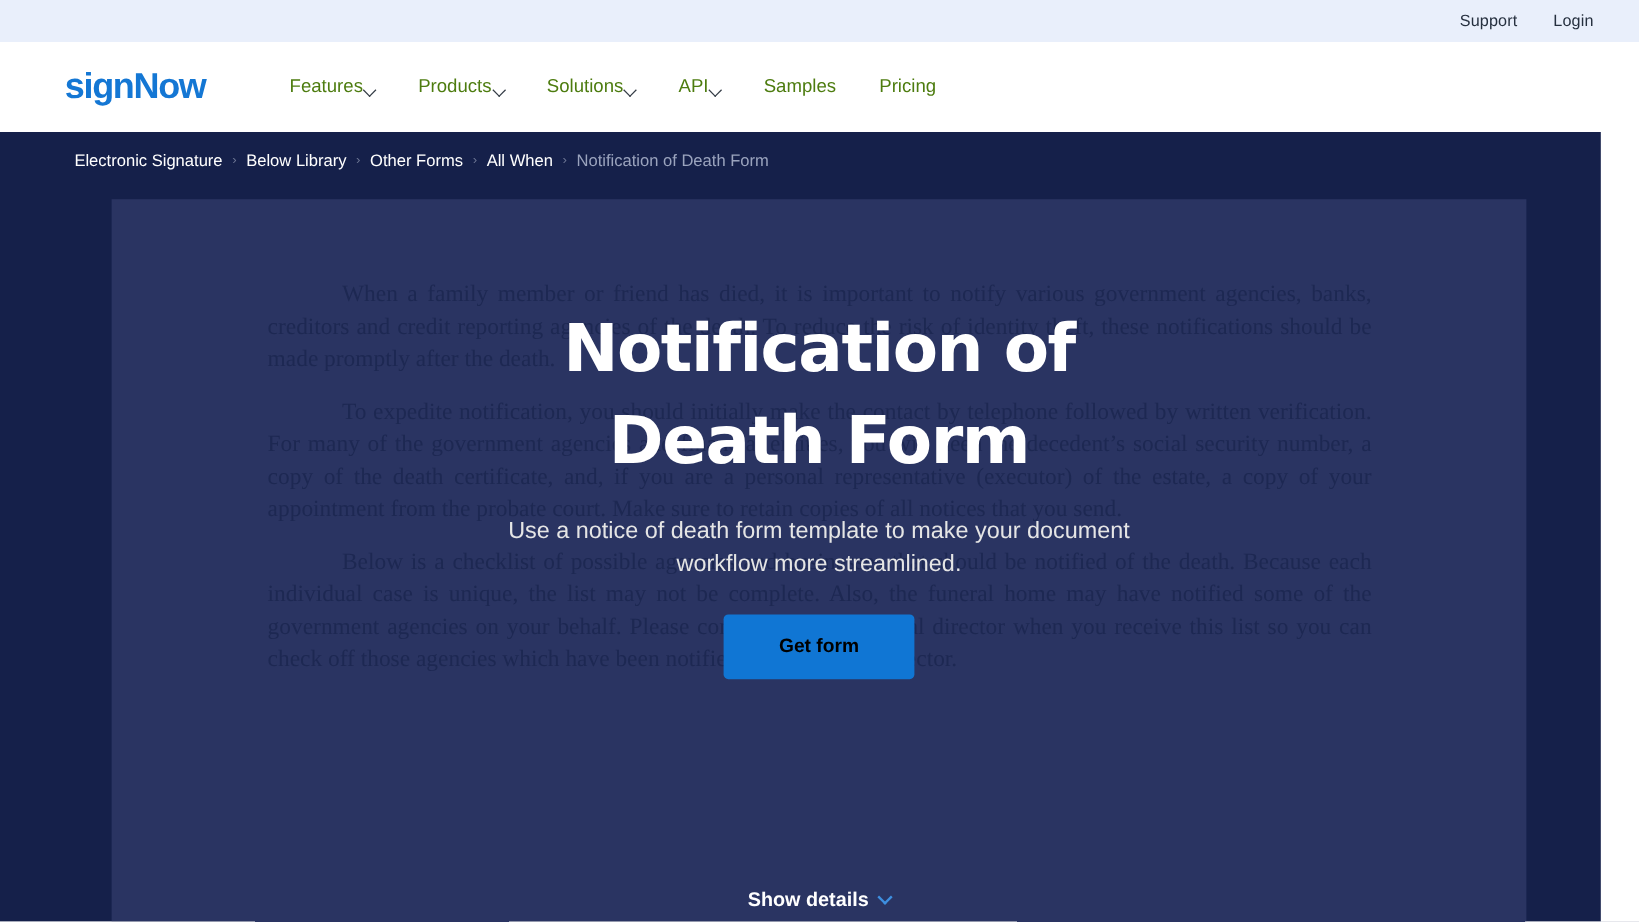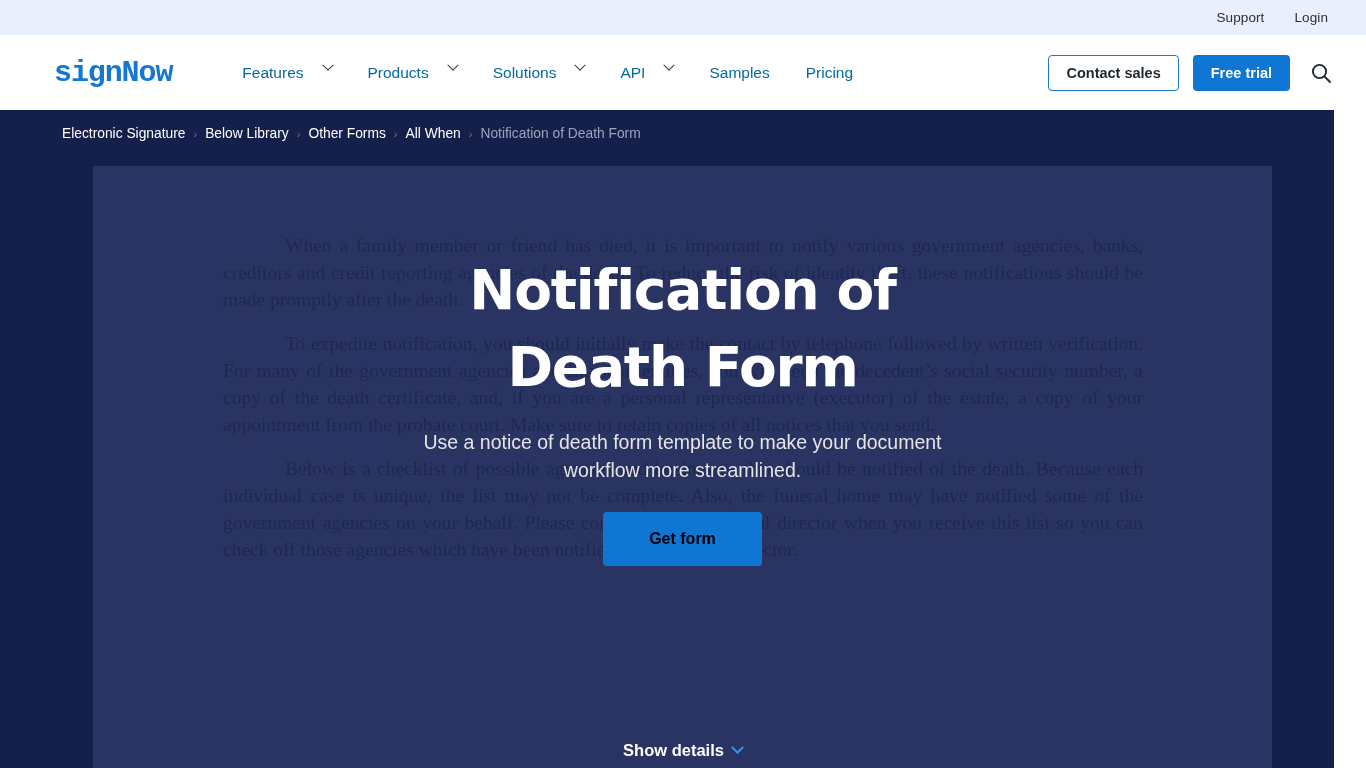--- a/index.html
+++ b/index.html
@@ -25,28 +25,28 @@
   
   .header {
     position:absolute; top:35px; left:0; width:1366px; height:75px;
     background:#ffffff;
     display:flex; align-items:center;
   }
   .logo {
     margin-left:54px;
     font-size:30px; font-weight:bold; letter-spacing:-1.1px;
     color:#1477d4; line-height:1;
-    font-family:Liberation Mono, monospace;
+    font-family:Liberation Sans, sans-serif;
   }
   .nav {
     display:flex; align-items:center; margin-left:52px; gap:0px;
   }
   .nav-item {
-    display:flex; align-items:flex-start; gap:20px;
-    font-size:15.5px; color:#0369a1; cursor:pointer;
+    display:flex; align-items:flex-end; gap:2px;
+    font-size:15.5px; color:#4d7c0f; cursor:pointer;
     padding:0 18px; white-space:nowrap;
   }
   .chev {
     display:inline-block; width:8px; height:8px;
     border-right:1.6px solid #333b45; border-bottom:1.6px solid #333b45;
     transform:rotate(45deg) translate(-2px,-2px);
   }
   .header-right {
     position:absolute; right:32px; top:0; height:75px;
     display:flex; align-items:center; gap:14px;
@@ -164,30 +164,20 @@
         <span class="chev"></span>
       </div>
       <div class="nav-item">
         <span>Samples</span>
       </div>
       <div class="nav-item">
         <span>Pricing</span>
       </div>
     </div>
 
-    <div class="header-right">
-      <button class="btn-outline">Contact sales</button>
-      <button class="btn-solid">Free trial</button>
-      <button class="search-btn">
-        <svg width="22" height="22" viewBox="0 0 22 22">
-          <circle cx="9.5" cy="9.5" r="6.6" fill="none" stroke="#1d2733" stroke-width="1.9"></circle>
-          <line x1="14.4" y1="14.4" x2="20" y2="20" stroke="#1d2733" stroke-width="1.9" stroke-linecap="round"></line>
-        </svg>
-      </button>
-    </div>
   </div>
 
   <div class="hero-outer">
 
     <div class="breadcrumb">
       <a class="crumb" href="#">Electronic Signature</a>
       <span class="crumb-sep">›</span>
       <a class="crumb" href="#">Below Library</a>
       <span class="crumb-sep">›</span>
       <a class="crumb" href="#">Other Forms</a>

